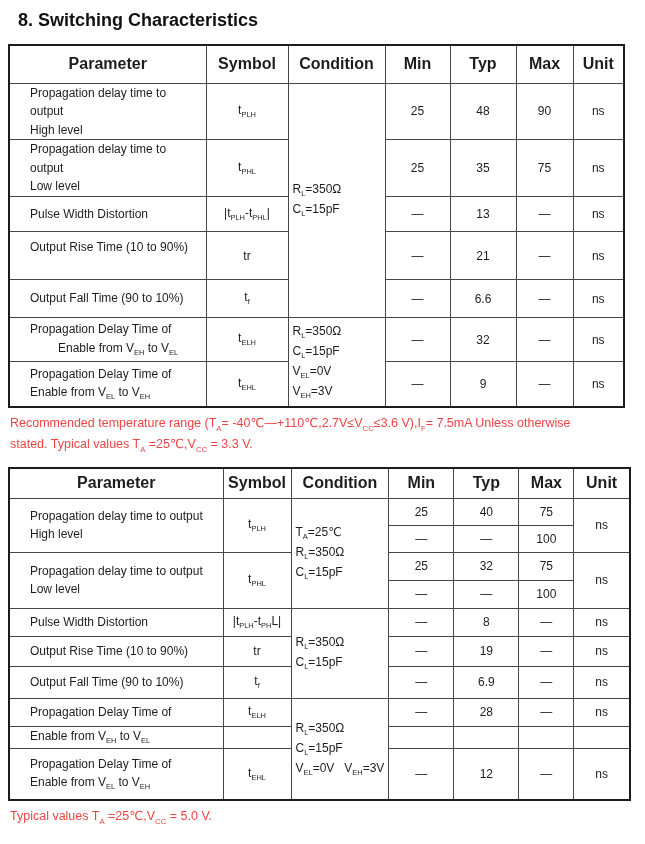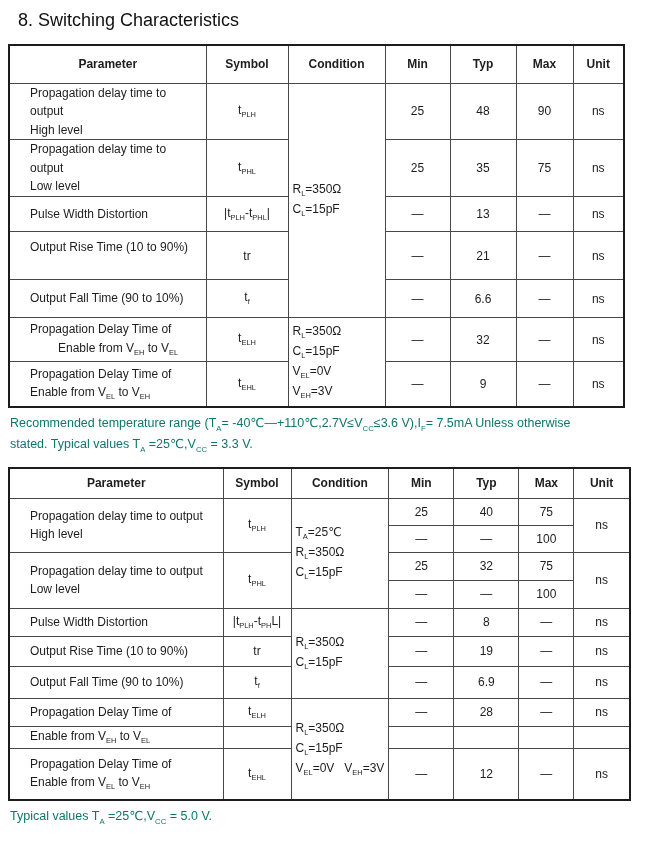--- a/index.html
+++ b/index.html
@@ -1,27 +1,27 @@
 <!DOCTYPE html>
 <html><head>
 <meta charset="utf-8">
 <style>
   html,body{margin:0;padding:0;background:#fff;}
   body{width:645px;height:844px;font-family:"Liberation Sans","DejaVu Sans",sans-serif;color:#1a1a1a;}
   .page{padding:8px 0 0 8px;}
-  h1.title{font-size:18px;font-weight:400;color:#101010;margin:2px 0 13px 10px;}
+  h1.title{font-size:18px;font-weight:700;color:#101010;margin:2px 0 13px 10px;}
   table.spec{border-collapse:collapse;table-layout:fixed;border:2px solid #1c1c1c;background:#fff;}
   .spec th,.spec td{border:1px solid #474747;padding:0 4px;font-size:12px;color:#1d1d1d;overflow:hidden;vertical-align:middle;}
-  .spec th{font-weight:700;text-align:center;font-size:12px;}
+  .spec th{font-weight:700;text-align:center;font-size:16px;}
   td.param{text-align:left;line-height:1.55;padding-left:20px;}
   td.v{text-align:center;}
   td.cond{line-height:1.55;}
   sub{font-size:0.62em;}
   .indent{padding-left:28px;}
-  .note{font-size:12.5px;line-height:1.72;margin:5px 0 0 2px;width:632px;color:#0f766e;}
+  .note{font-size:12.5px;line-height:1.72;margin:5px 0 0 2px;width:632px;color:#ef4444;}
   .tbl2-wrap{margin-top:11px;}
 </style>
 </head>
 <body>
 
 <div class="page">
 
   <h1 class="title">8. Switching Characteristics</h1>
 
   <table class="spec">

